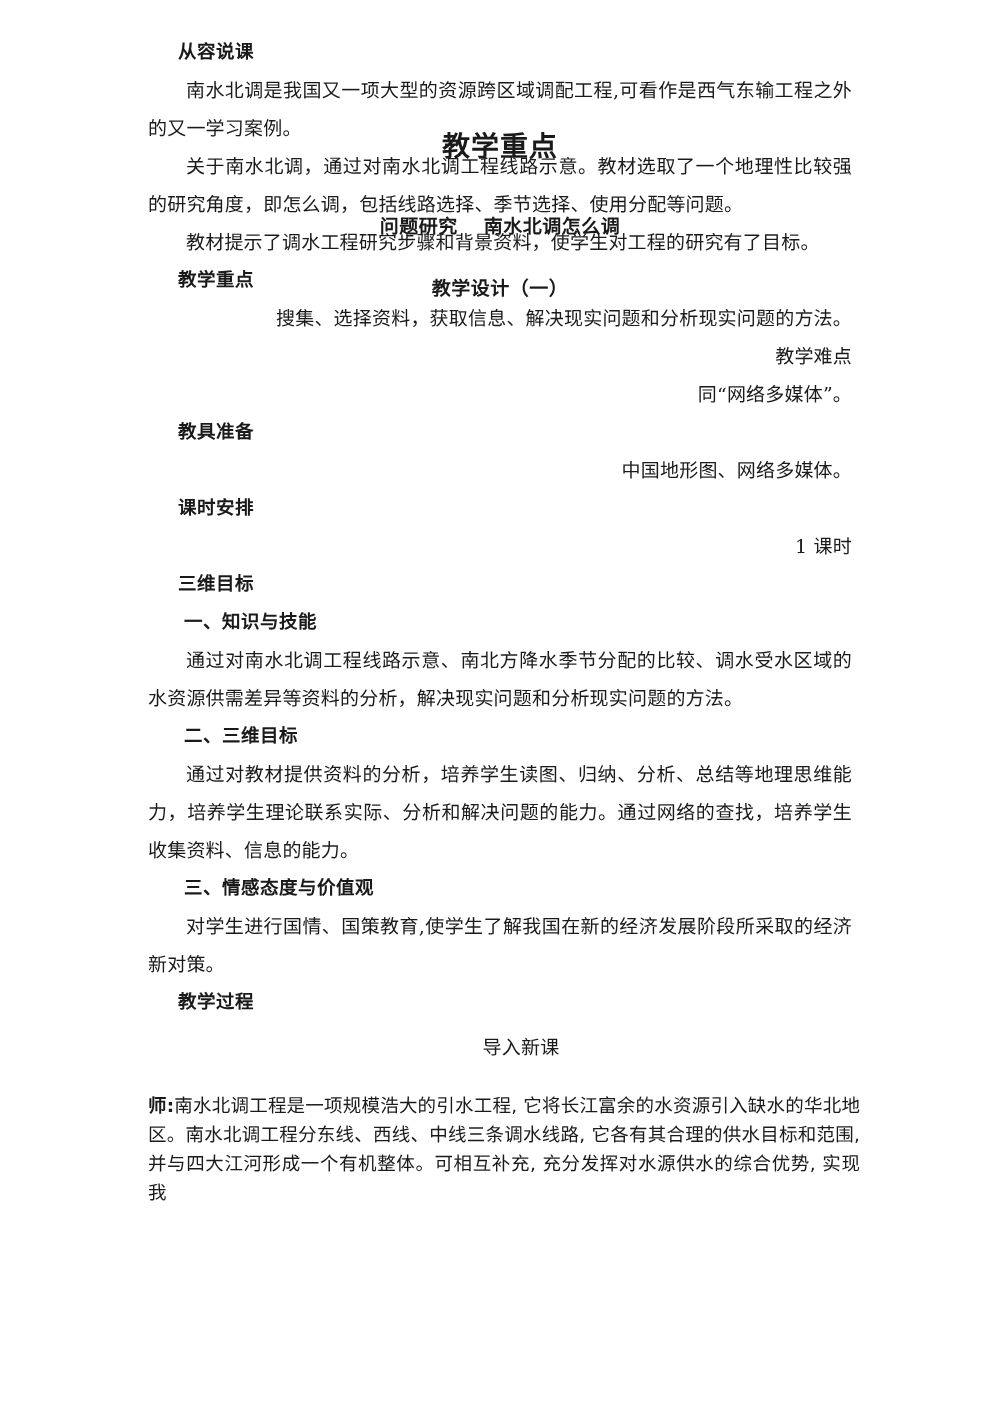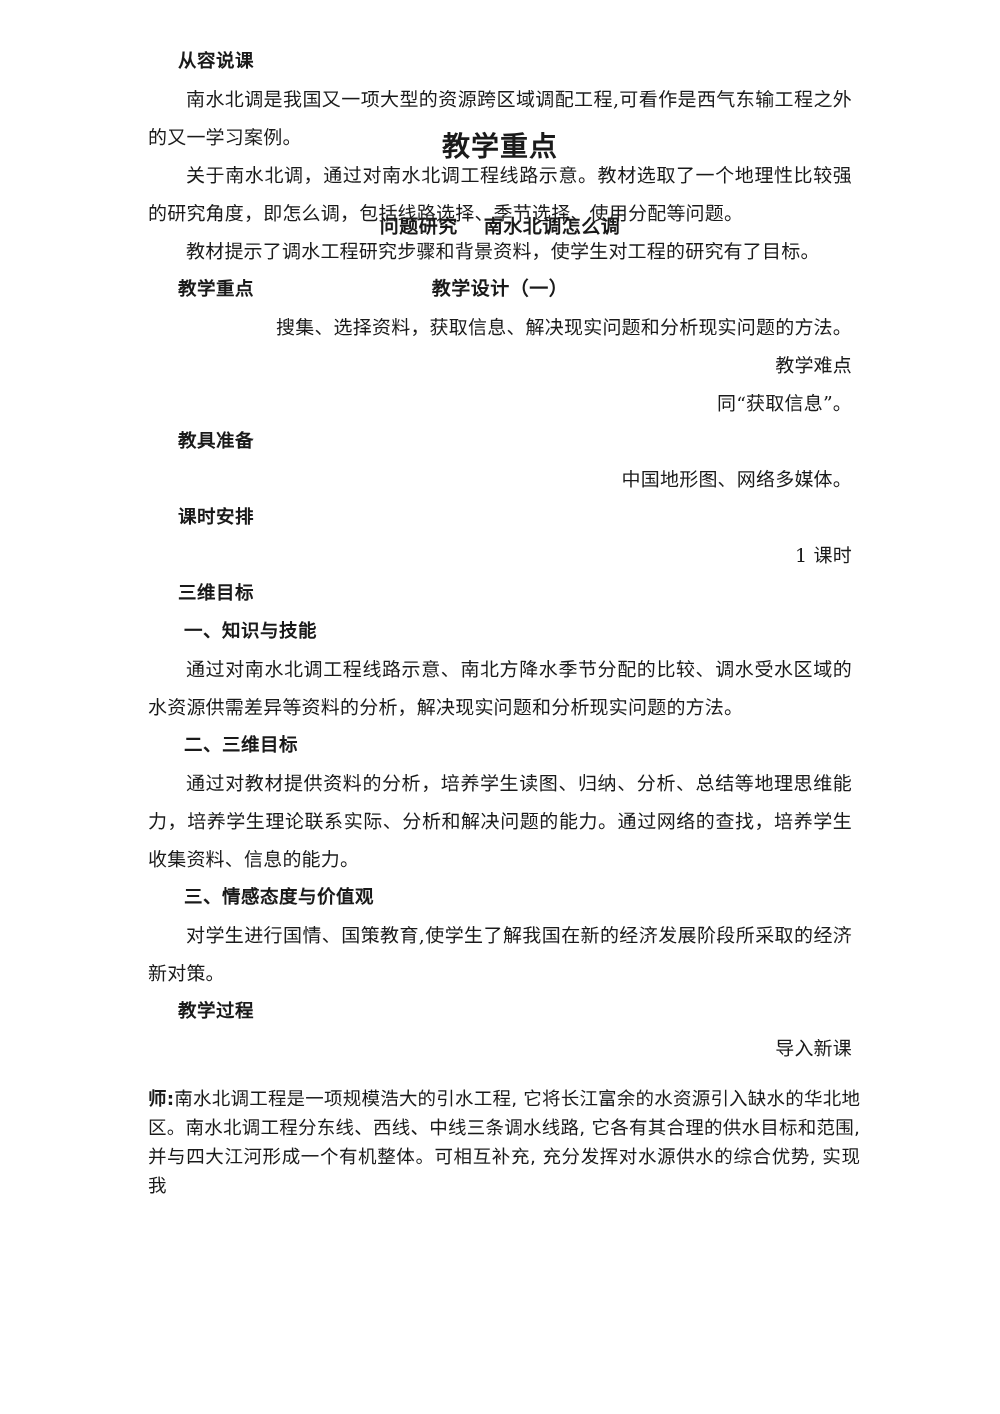--- a/index.html
+++ b/index.html
@@ -21,21 +21,21 @@
     width: 1000px;
     height: 1414px;
     box-sizing: border-box;
     padding: 0;
     overflow: hidden;
   }
 
   .content {
     position: absolute;
     left: 148px;
-    top: 13px;
+    top: 4px;
     width: 704px;
   }
 
   
   .doc-title {
     font-family: "DejaVu Sans", "Liberation Sans", sans-serif;
     font-weight: bold;
     font-size: 28px;
     line-height: 1;
     text-align: center;
@@ -113,23 +113,23 @@
     margin: 0;
     text-indent: 30px;
     text-align: right;
     letter-spacing: 0.2px;
   }
 
   p.para-indent2 {
     font-family: Liberation Serif, serif;
     font-size: 19px;
     line-height: 38px;
-    margin: 0;
+    margin: 8px;
     text-indent: 42px;
-    text-align: right;
+    text-align: center;
     letter-spacing: 0.2px;
   }
 
   
   .dialogue {
     font-family: "DejaVu Sans", "Liberation Sans", sans-serif;
     font-size: 18.5px;
     line-height: 29px;
     margin: 0;
     padding-top: 16px;
@@ -162,21 +162,21 @@
       <p class="para">教材提示了调水工程研究步骤和背景资料，使学生对工程的研究有了目标。</p>
     </div>
 
     <div>
       <h2 class="sec-head">教学重点</h2>
       <p class="para-flush">搜集、选择资料，获取信息、解决现实问题和分析现实问题的方法。</p>
     </div>
 
     <div>
       <p class="para-flush">教学难点</p>
-      <p class="para-flush">同“获取信息”。</p>
+      <p class="para-flush">同“网络多媒体”。</p>
     </div>
 
     <div>
       <h2 class="sec-head">教具准备</h2>
       <p class="para-flush">中国地形图、网络多媒体。</p>
     </div>
 
     <div>
       <h2 class="sec-head">课时安排</h2>
       <p class="para-flush">1 课时</p>

